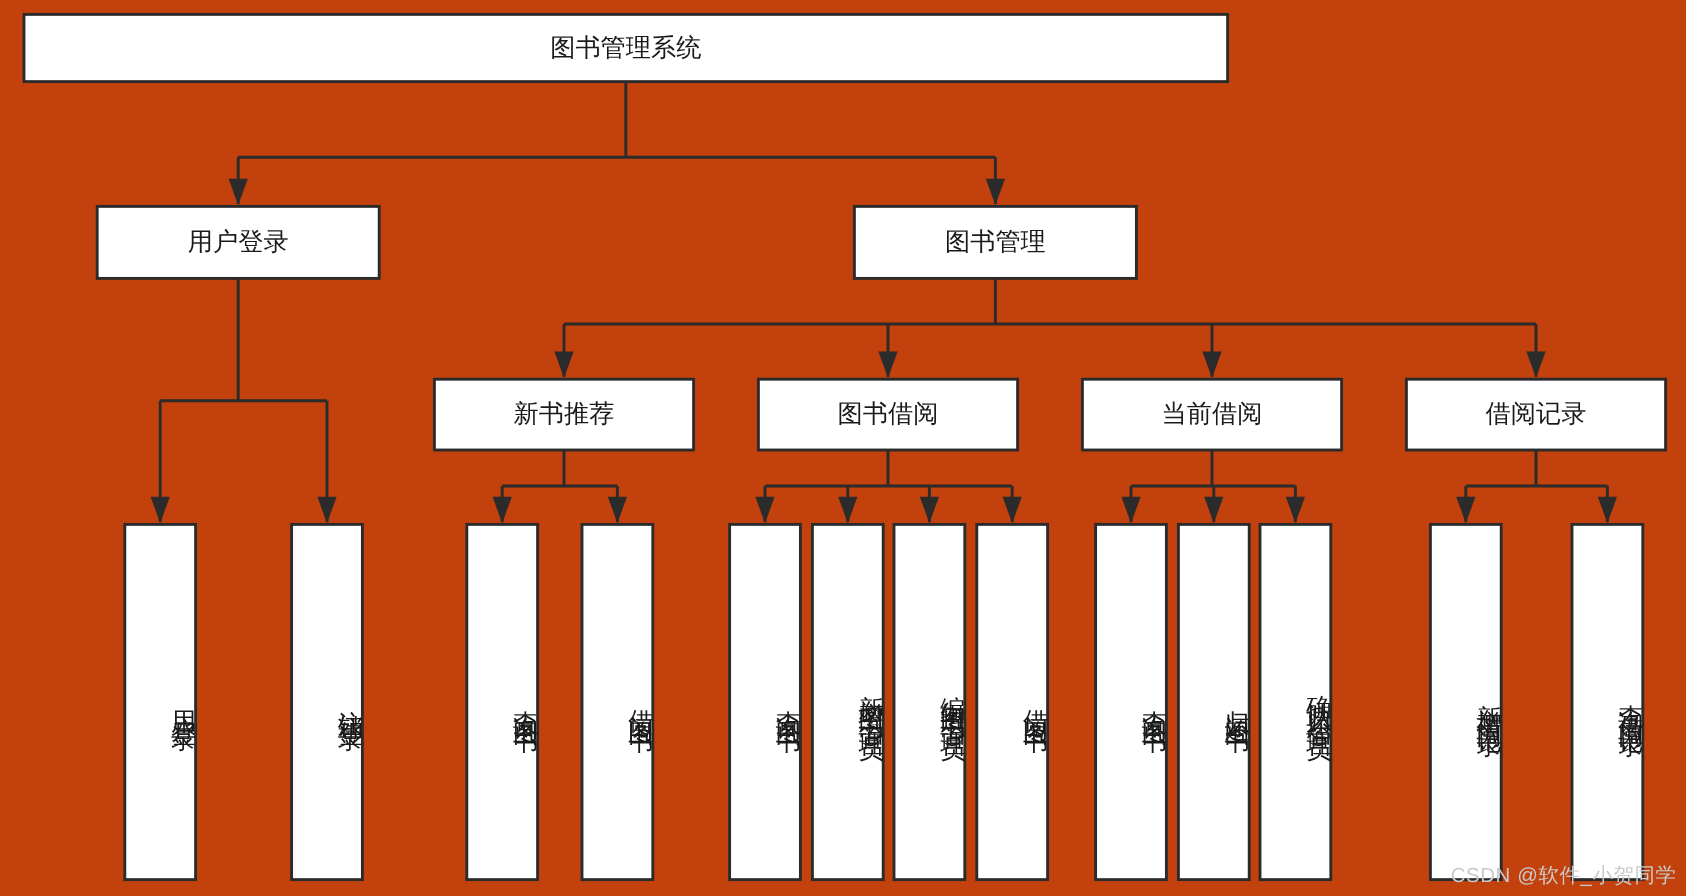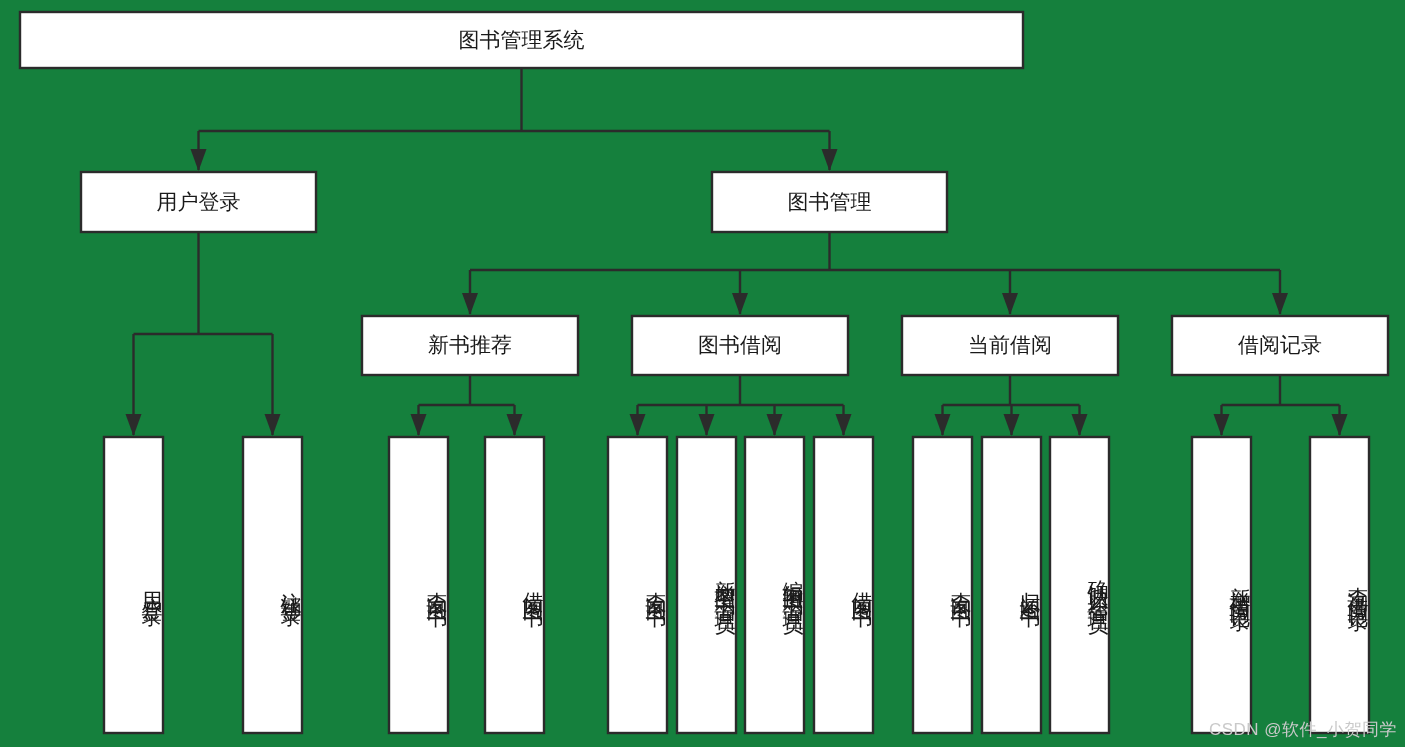--- a/index.html
+++ b/index.html
@@ -10,21 +10,21 @@
   body {
     width: 1405px;
     height: 747px;
     font-family: "Liberation Sans", "DejaVu Sans", sans-serif;
     overflow: hidden;
   }
   #diagram-root {
     position: relative;
     width: 1405px;
     height: 747px;
-    background: #15803d;
+    background: #c2410c;
   }
   svg#diagram-canvas {
     position: absolute;
     left: 0;
     top: 0;
     width: 1405px;
     height: 747px;
   }
   .node-box {
     fill: #ffffff;

